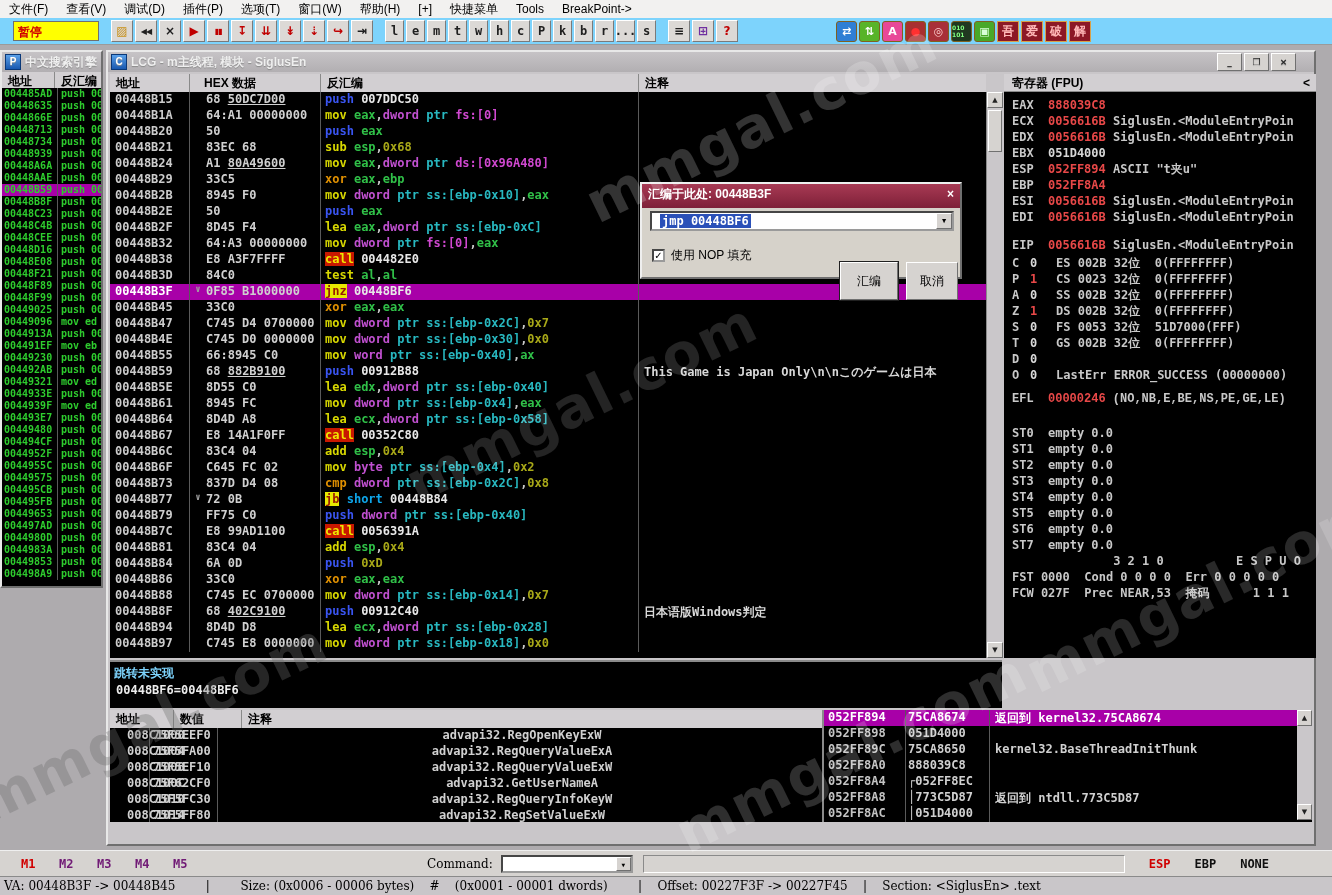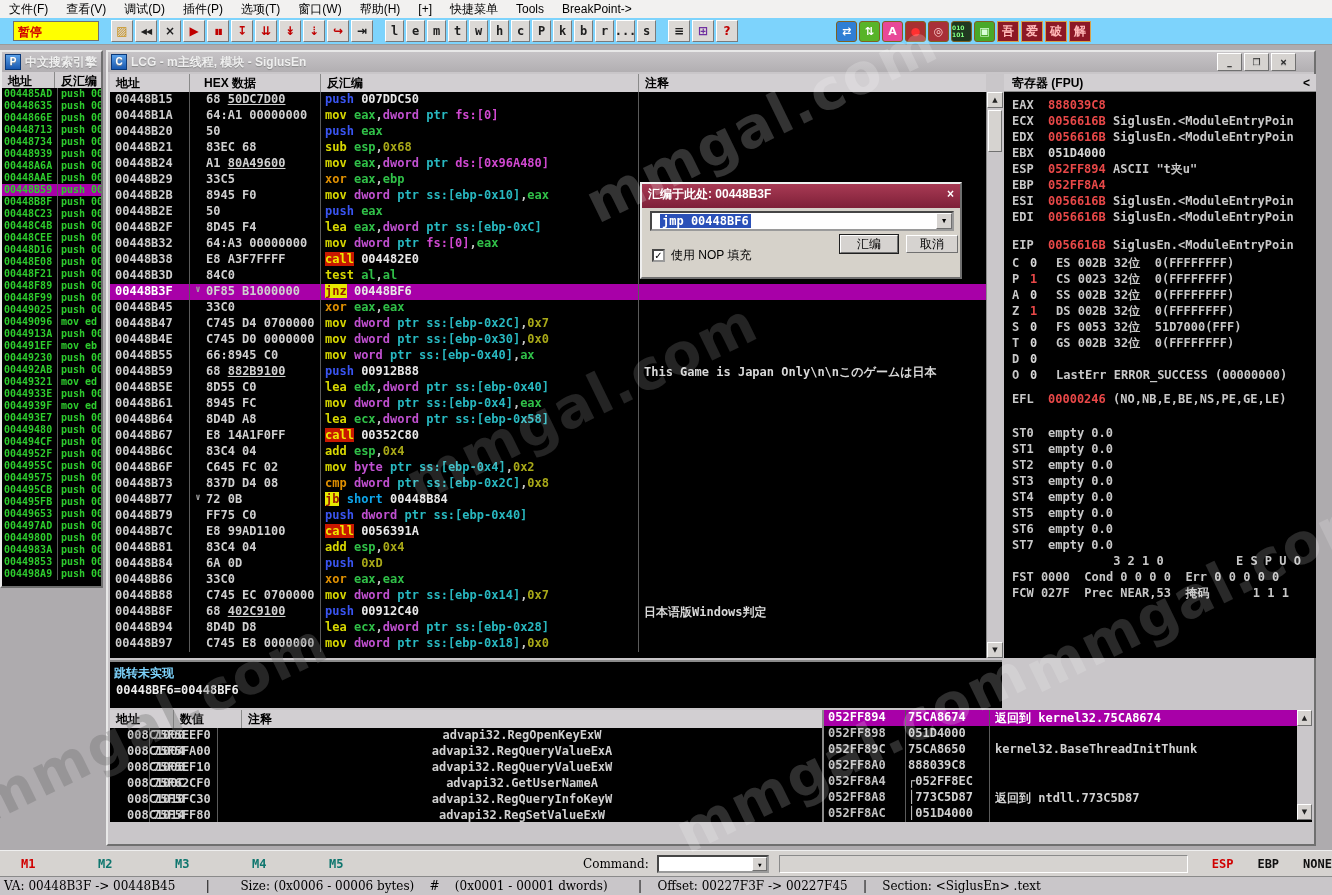--- a/index.html
+++ b/index.html
@@ -110,29 +110,29 @@
   #dialog-close{margin-left:auto;margin-right:6px;font-weight:bold;color:#fff;}
   #dlg-combo{position:absolute;left:8px;top:27px;width:304px;height:20px;background:#fff;
     border:2px inset #9a9a9a;box-sizing:border-box;display:flex;align-items:center;}
   #dlg-combo-text{margin-left:8px;background:#2a50b8;color:#fff;font:bold 12px "DejaVu Sans Mono",monospace;padding:0 2px;}
   #dlg-combo-btn{margin-left:auto;width:16px;height:16px;background:#d6d3d0;border:1px solid;
     border-color:#fff #707070 #707070 #fff;font-size:7px;display:flex;align-items:center;justify-content:center;box-sizing:border-box;}
   #dlg-check-row{position:absolute;left:10px;top:63px;display:flex;align-items:center;
     font:12px "Liberation Sans",sans-serif;color:#000;}
   #dlg-checkbox{width:13px;height:13px;background:#fff;border:2px inset #9a9a9a;box-sizing:border-box;
     font:bold 10px "DejaVu Sans",sans-serif;line-height:9px;text-align:center;margin-right:6px;}
-  .dlg-btn{position:absolute;top:51px;height:18px;background:#d6d3d0;border:1px solid;
+  .dlg-btn{position:absolute;top:78px;height:38px;background:#d6d3d0;border:1px solid;
     border-color:#fff #707070 #707070 #fff;font:12px "Liberation Sans",sans-serif;
     display:flex;align-items:center;justify-content:center;box-sizing:border-box;}
   #dlg-ok{left:198px;width:58px;outline:1px solid #202020;}
   #dlg-cancel{left:264px;width:52px;}
   
   #command-bar{position:absolute;left:0;top:850px;width:1332px;height:26px;background:#d6d3d0;
     border-top:1px solid #efefef;display:flex;align-items:center;font:bold 12px "DejaVu Sans Mono",monospace;z-index:5;}
-  .mbtn{width:24px;margin-left:53px;color:#0f766e;}
+  .mbtn{width:24px;margin-left:14px;color:#701a75;}
   .mbtn.first{margin-left:21px;color:#d00000;}
   #cmd-label{margin-left:230px;font:12px "DejaVu Serif",serif;}
   #cmd-combo{margin-left:8px;width:132px;height:18px;background:#fff;border:2px inset #9a9a9a;box-sizing:border-box;display:flex;}
   #cmd-combo .cb{margin-left:auto;width:15px;height:14px;background:#d6d3d0;border:1px solid;
     border-color:#fff #707070 #707070 #fff;font-size:6px;display:flex;align-items:center;justify-content:center;box-sizing:border-box;}
   #cmd-panel{margin-left:10px;width:482px;height:18px;border:1px solid;border-color:#8a8a8a #fff #fff #8a8a8a;box-sizing:border-box;}
   .rlab{margin-left:24px;color:#101010;}
   .rlab.esp{color:#d00000;}
   #status-bar{position:absolute;left:0;top:876px;width:1332px;height:19px;background:#c9c6c9;
     border-top:1px solid #8a8a8a;font:12px "DejaVu Serif",serif;color:#000;line-height:18px;
@@ -353,21 +353,21 @@
         <div class="rline" style="top: 118px;"><span class="rname">EDI</span><span class="rred">0056616B</span> <span>SiglusEn.&lt;ModuleEntryPoin</span></div>
         <div class="rline" style="top: 146px;"><span class="rname">EIP</span><span class="rred">0056616B</span> <span>SiglusEn.&lt;ModuleEntryPoin</span></div>
         <div class="rline" style="top: 164px;"><span class="fflag">C</span><span class="rval fval">0</span><span>ES 002B 32位  0(FFFFFFFF)</span></div>
         <div class="rline" style="top: 180px;"><span class="fflag">P</span><span class="rred fval">1</span><span>CS 0023 32位  0(FFFFFFFF)</span></div>
         <div class="rline" style="top: 196px;"><span class="fflag">A</span><span class="rval fval">0</span><span>SS 002B 32位  0(FFFFFFFF)</span></div>
         <div class="rline" style="top: 212px;"><span class="fflag">Z</span><span class="rred fval">1</span><span>DS 002B 32位  0(FFFFFFFF)</span></div>
         <div class="rline" style="top: 228px;"><span class="fflag">S</span><span class="rval fval">0</span><span>FS 0053 32位  51D7000(FFF)</span></div>
         <div class="rline" style="top: 244px;"><span class="fflag">T</span><span class="rval fval">0</span><span>GS 002B 32位  0(FFFFFFFF)</span></div>
         <div class="rline" style="top: 260px;"><span class="fflag">D</span><span class="rval fval">0</span><span></span></div>
         <div class="rline" style="top: 276px;"><span class="fflag">O</span><span class="rval fval">0</span><span>LastErr ERROR_SUCCESS (00000000)</span></div>
-        <div class="rline" style="top: 300px;"><span class="rname">EFL</span><span class="rred">00000246</span> <span>(NO,NB,E,BE,NS,PE,GE,LE)</span></div>
+        <div class="rline" style="top: 300px; font-family: Liberation Mono, monospace;"><span class="rname">EFL</span><span class="rred">00000246</span> <span>(NO,NB,E,BE,NS,PE,GE,LE)</span></div>
         <div class="rline" style="top: 334px;"><span class="rname">ST0</span><span>empty 0.0</span></div>
         <div class="rline" style="top: 350px;"><span class="rname">ST1</span><span>empty 0.0</span></div>
         <div class="rline" style="top: 366px;"><span class="rname">ST2</span><span>empty 0.0</span></div>
         <div class="rline" style="top: 382px;"><span class="rname">ST3</span><span>empty 0.0</span></div>
         <div class="rline" style="top: 398px;"><span class="rname">ST4</span><span>empty 0.0</span></div>
         <div class="rline" style="top: 414px;"><span class="rname">ST5</span><span>empty 0.0</span></div>
         <div class="rline" style="top: 430px;"><span class="rname">ST6</span><span>empty 0.0</span></div>
         <div class="rline" style="top: 446px;"><span class="rname">ST7</span><span>empty 0.0</span></div>
         <div class="rline" style="top: 462px;">              3 2 1 0          E S P U O</div>
         <div class="rline" style="top: 478px;">FST 0000  Cond 0 0 0 0  Err 0 0 0 0 0</div>

